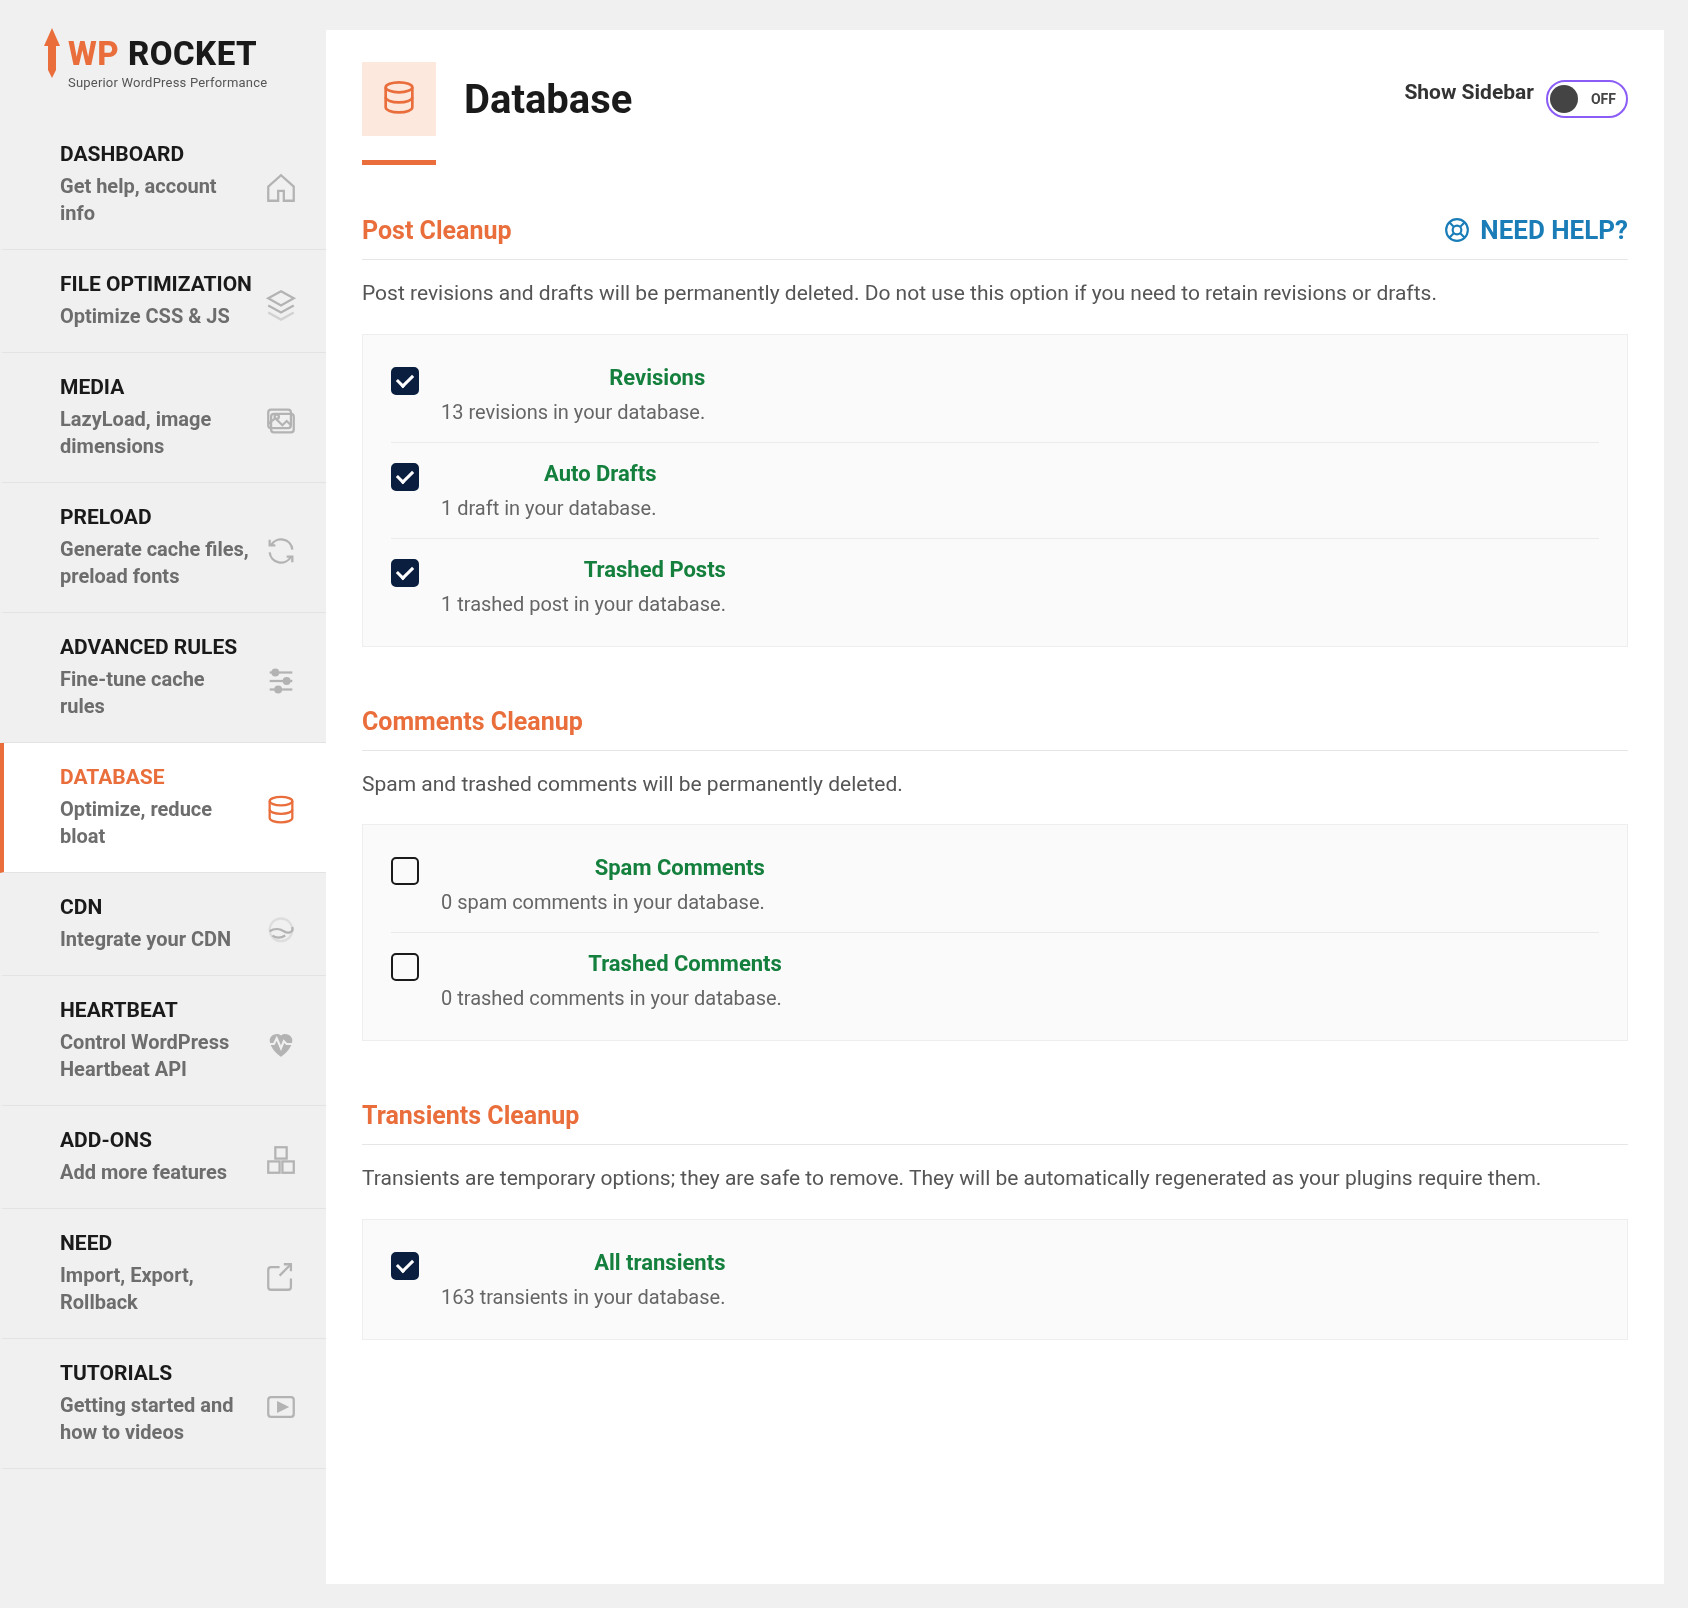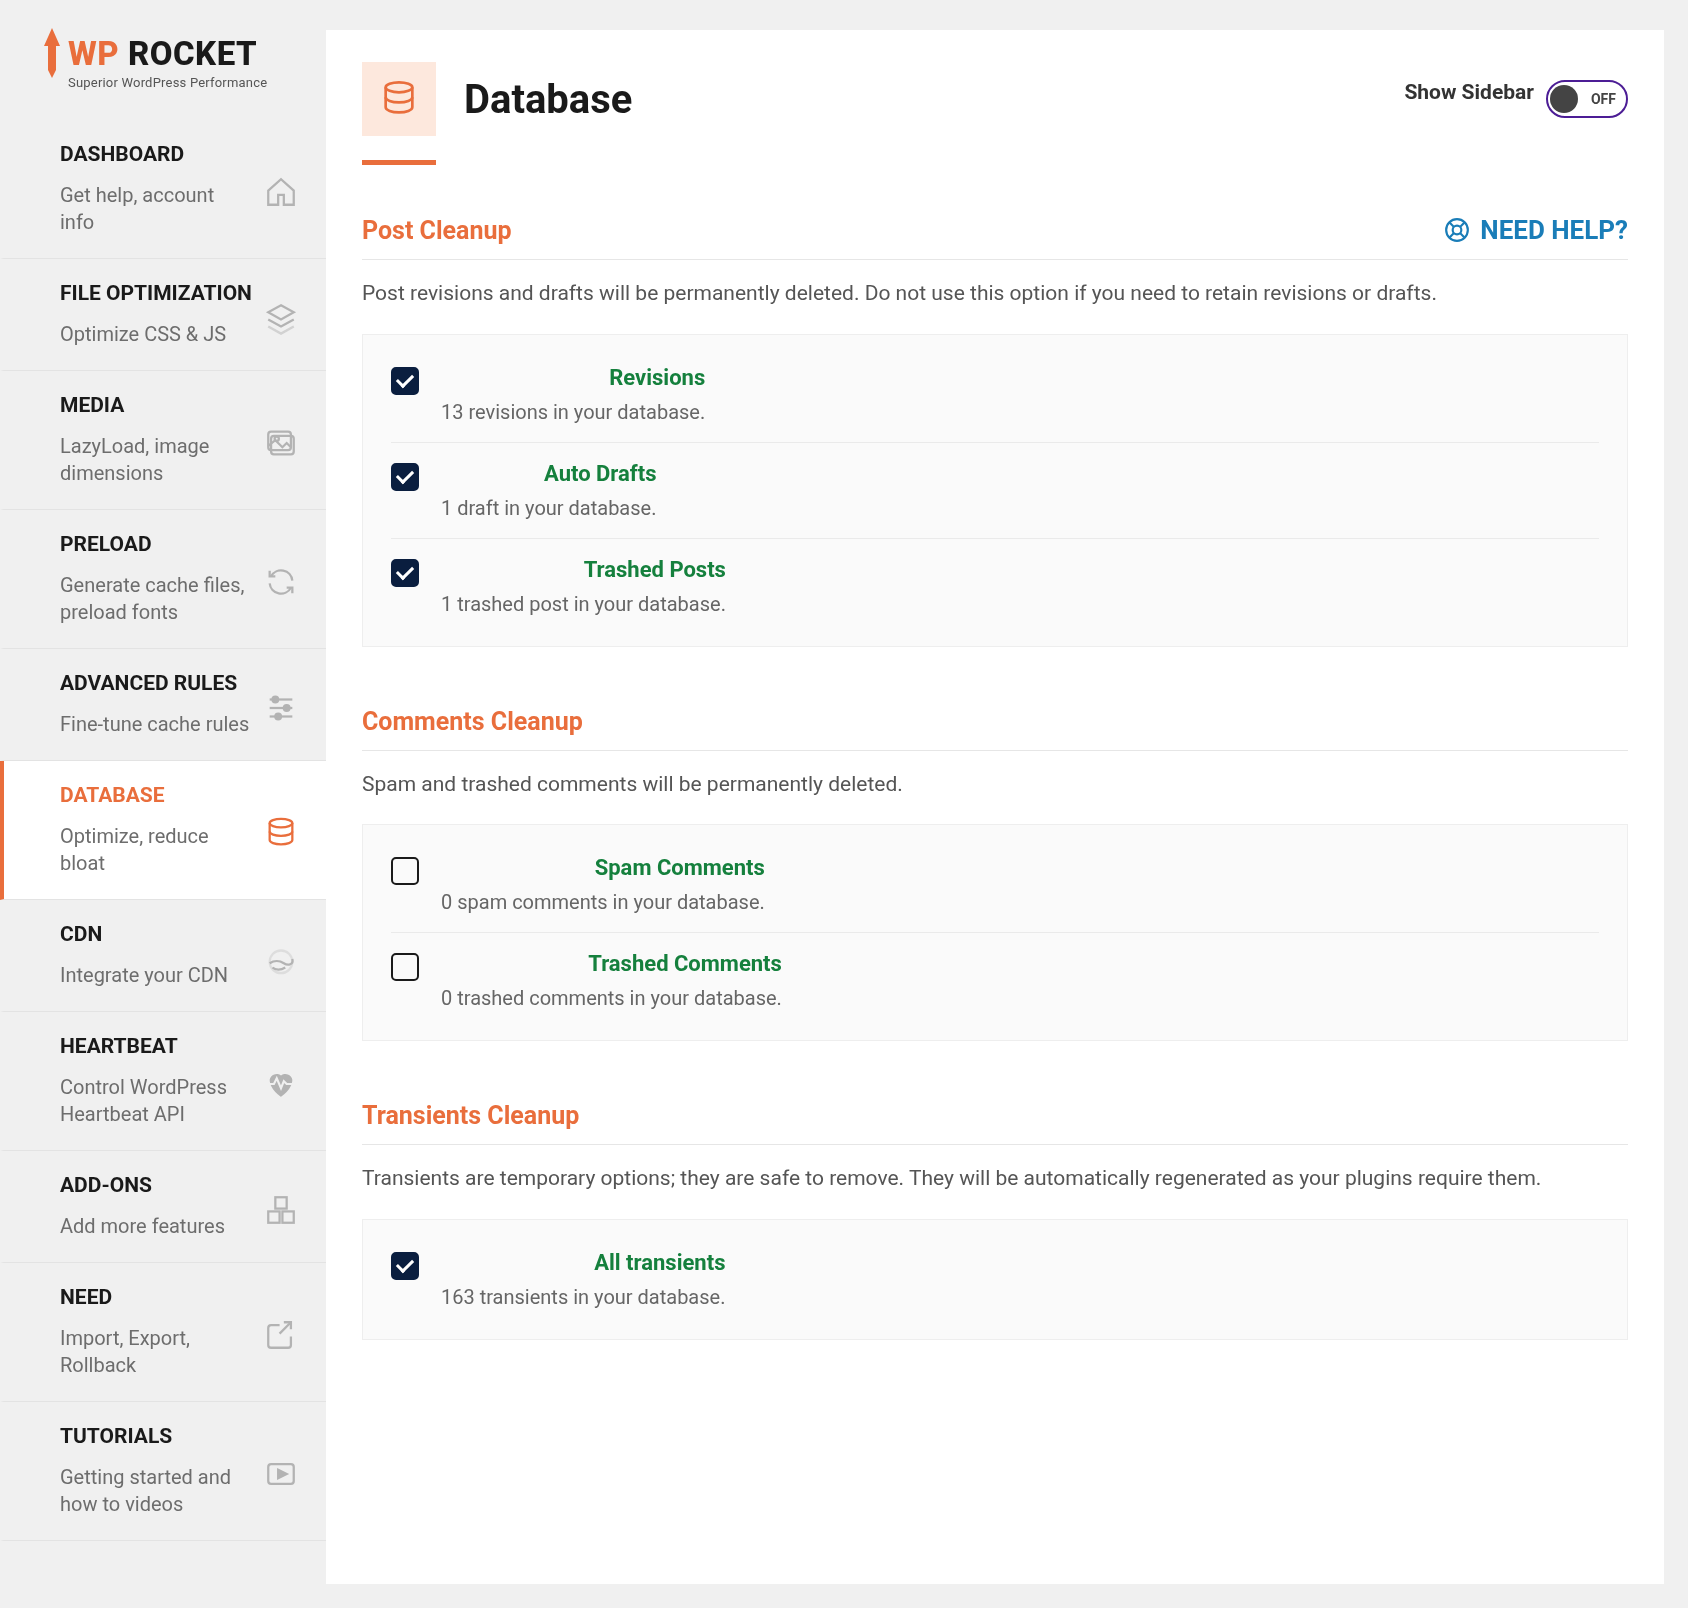--- a/index.html
+++ b/index.html
@@ -62,22 +62,23 @@
   font-weight: 700;
   font-size: 21px;
   color: #1a1a1a;
 }
 .nav-item.active .title {
   color: #e96e3c;
 }
 .nav-item .subtitle {
   font-size: 20px;
   color: #6d6d6d;
-  margin-top: 16px;
+  margin-top: 7px;
   line-height: 1.35;
+  font-weight: bold;
 }
 .nav-item .nav-icon {
   width: 34px;
   height: 34px;
   flex-shrink: 0;
   margin-left: 12px;
   margin-top: 6px;
   color: #b3b3b3;
 }
 .nav-item.active .nav-icon { color: #e96e3c; }
@@ -120,21 +121,21 @@
   gap: 12px;
 }
 .show-sidebar-label {
   font-weight: 700;
   font-size: 21px;
   color: #333;
 }
 .toggle {
   width: 82px;
   height: 38px;
-  border: 2px solid #4c1d95;
+  border: 2px solid #8b5cf6;
   border-radius: 20px;
   display: flex;
   align-items: center;
   padding: 2px;
   cursor: pointer;
   position: relative;
   background: #fff;
 }
 .toggle-knob {
   width: 28px;

